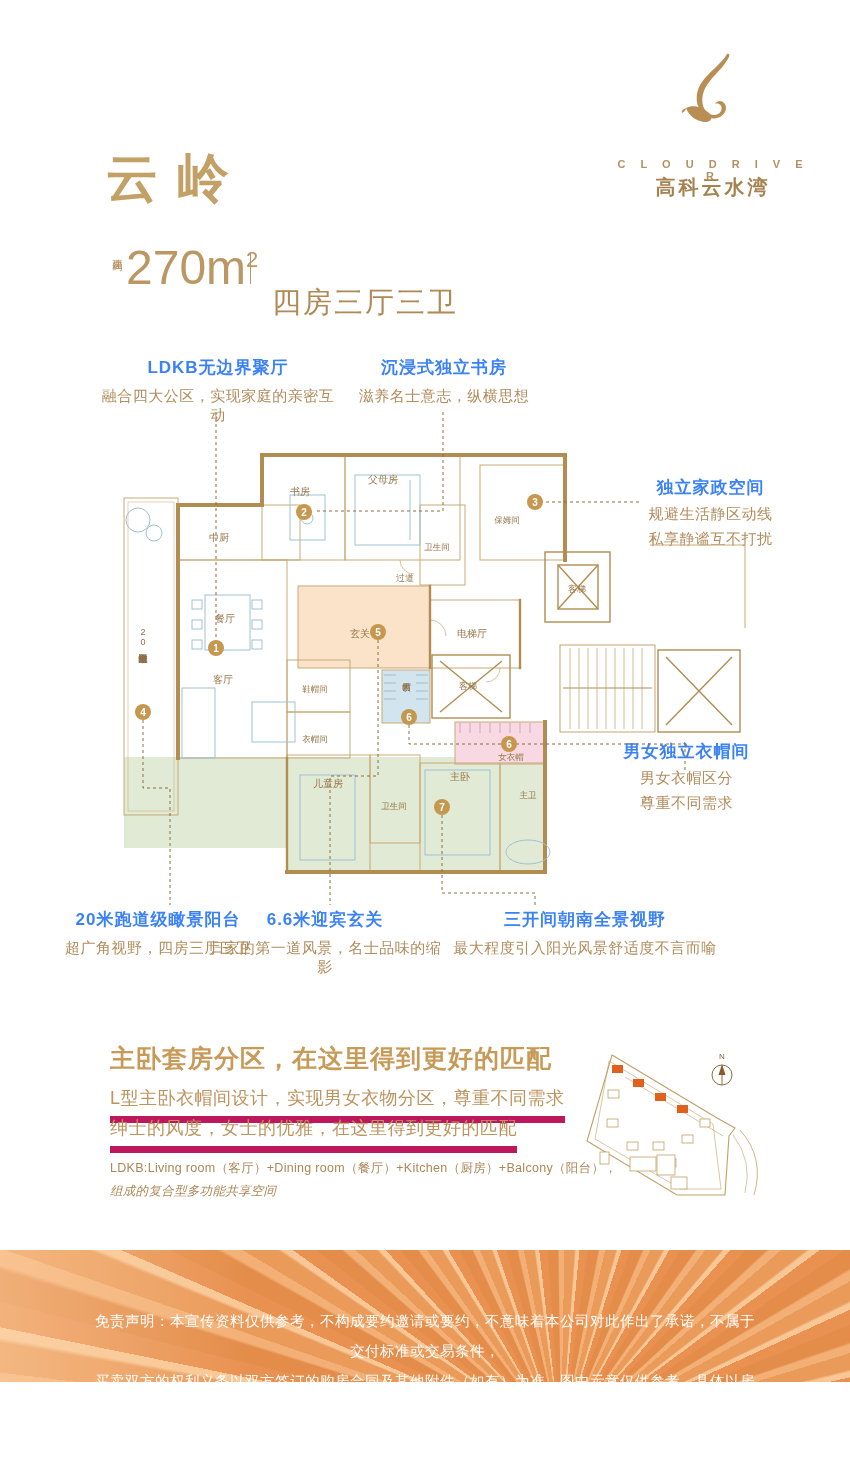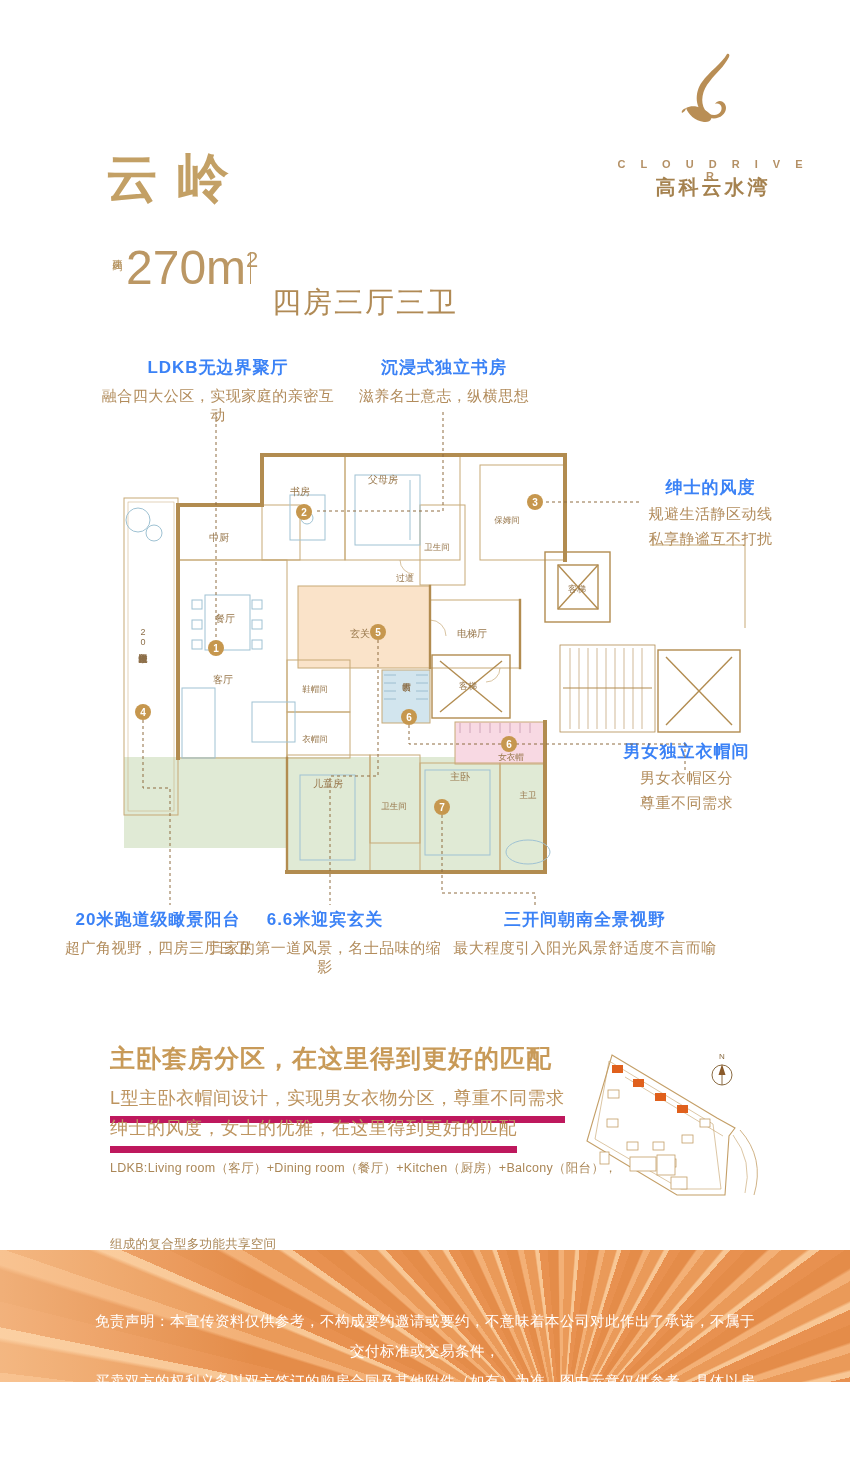--- a/index.html
+++ b/index.html
@@ -74,21 +74,21 @@
   <div class="abs co" style="left:98px;top:356px;width:240px;">
     <div class="t">LDKB无边界聚厅</div>
     <div class="d">融合四大公区，实现家庭的亲密互动</div>
   </div>
   <div class="abs co" style="left:324px;top:356px;width:240px;">
     <div class="t">沉浸式独立书房</div>
     <div class="d">滋养名士意志，纵横思想</div>
   </div>
 
   <div class="abs co left-co" style="left:638px;top:476px;width:145px;">
-    <div class="t">绅士的风度</div>
+    <div class="t">独立家政空间</div>
     <div class="d">规避生活静区动线</div>
     <div class="d">私享静谧互不打扰</div>
   </div>
   <div class="abs co left-co" style="left:614px;top:740px;width:145px;text-align:center;">
     <div class="t">男女独立衣帽间</div>
     <div class="d">男女衣帽区分</div>
     <div class="d">尊重不同需求</div>
   </div>
 
   <div class="abs co" style="left:58px;top:908px;width:200px;">
@@ -283,21 +283,21 @@
 
   <div class="abs vlabel" style="left:136px;top:627px;height:82px;font-size:9px;">20米跑道级瞰景阳台</div>
   <div class="abs vlabel" style="left:401px;top:676px;height:38px;font-size:8.5px;">男衣帽</div>
 
   <div class="abs sec-heading">主卧套房分区，在这里得到更好的匹配</div>
   <div class="abs sec-line" style="top:1086px;">
     <span class="u">L型主卧衣帽间设计，实现男女衣物分区，尊重不同需求</span></div>
   <div class="abs sec-line" style="top:1116px;text-align:right;">
     <span class="u">绅士的风度，女士的优雅，在这里得到更好的匹配</span></div>
   <div class="abs sec-note" style="top:1160px;">LDKB:Living room（客厅）+Dining room（餐厅）+Kitchen（厨房）+Balcony（阳台），</div>
-  <div class="abs sec-note" style="top:1236px;">组成的复合型多功能共享空间</div>
+  <div class="abs sec-note" style="top:1183px;font-style:italic;">组成的复合型多功能共享空间</div>
 
   <svg class="abs" style="left:575px;top:1035px;" width="230" height="175" viewBox="0 0 230 175">
     <g stroke="#c49f67" fill="none" stroke-width="1.1">
       <path d="M37,20 L142,83 L160,93 L154,101 L150,160 L102,160 L12,106 Z"></path>
       <path d="M34,26 L138,89 L146,154 L106,154 L20,104 Z" stroke-width="0.6"></path>
       <path d="M50,42 L148,101" stroke-width="0.6"></path>
       <path d="M165,95 Q190,123 179,160" stroke-width="0.8"></path>
       <path d="M158,100 Q178,126 170,158" stroke-width="0.6"></path>
     </g>
     <g stroke="#c49f67" fill="#ffffff" stroke-width="0.8">

